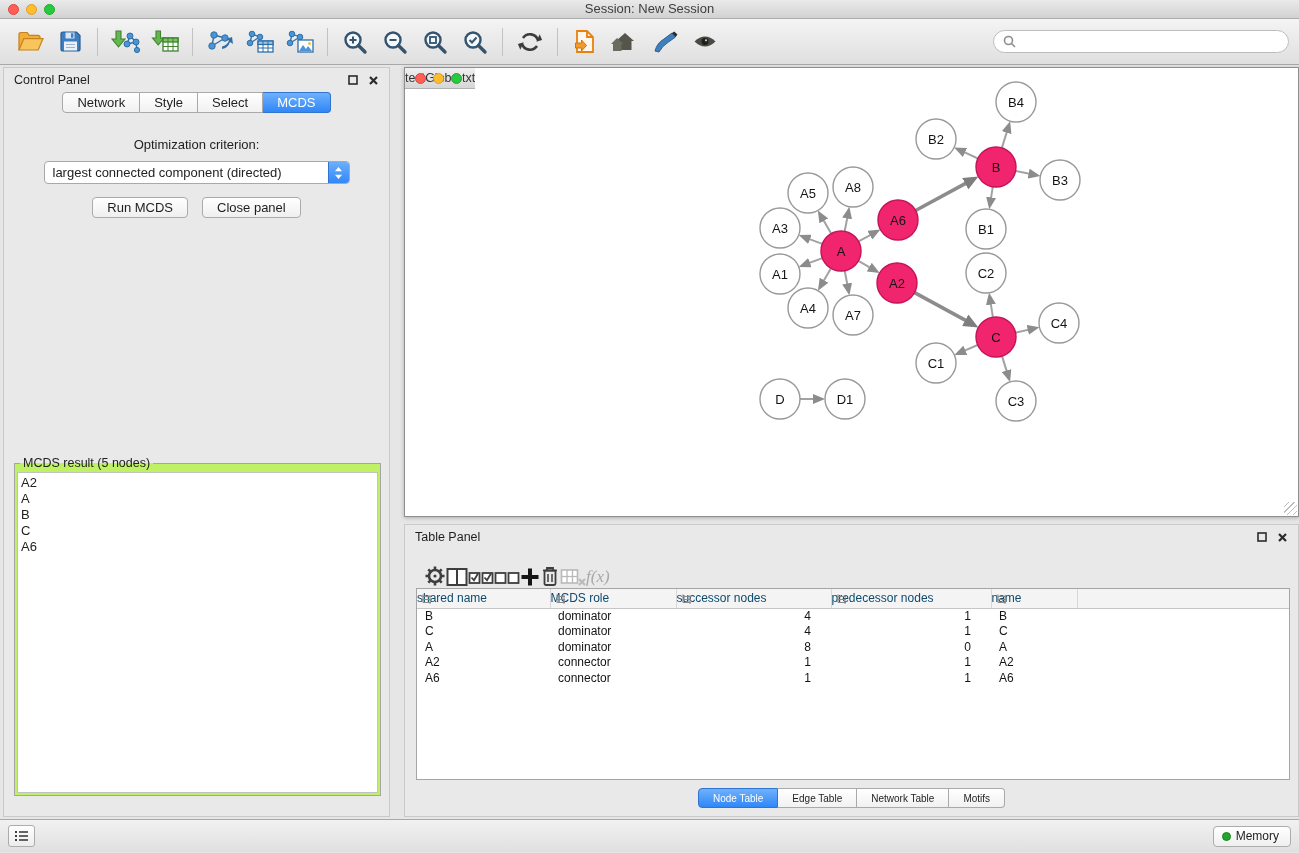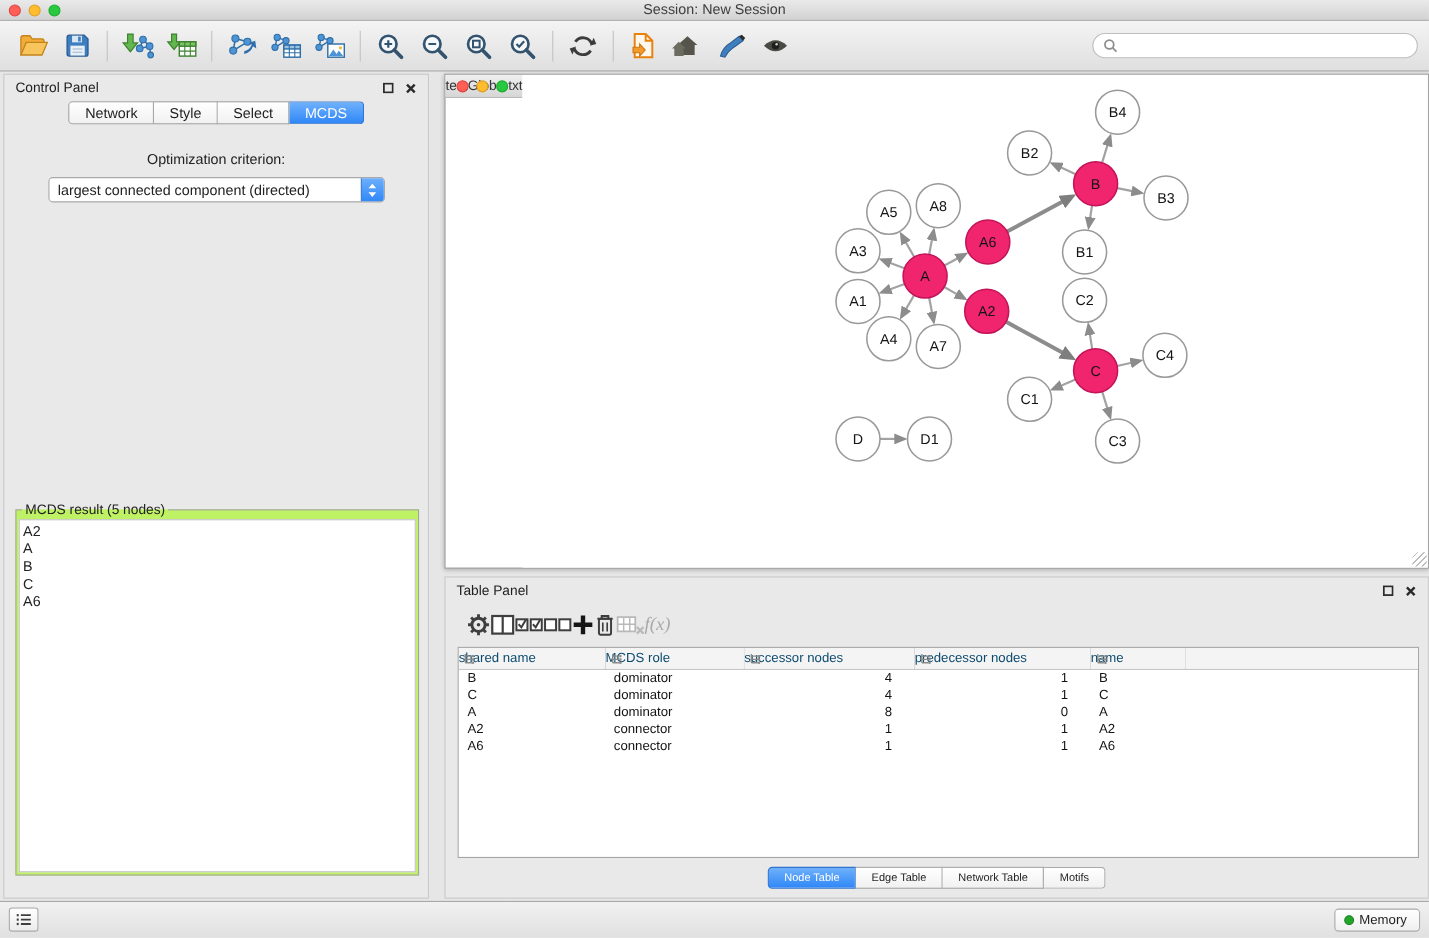--- a/index.html
+++ b/index.html
@@ -54,21 +54,21 @@
   .net-titlebar { height:21px; flex:none; background:linear-gradient(#F0F0F0,#D6D6D6); border-bottom:1px solid #B2B2B2; position:relative; }
   .net-titlebar .traffic { top:5px; left:10px; }
   .net-title { text-align:center; font-size:12.5px; line-height:20px; color:#333; }
   .net-canvas { flex:1; position:relative; background:#fff; overflow:hidden; }
   .net-canvas svg { position:absolute; left:0; top:0; }
   .grip { position:absolute; right:1px; bottom:1px; width:13px; height:13px; background:repeating-linear-gradient(135deg,transparent 0 3px,#BDBDBD 3px 4px); }
   .node-label { font-family:"Liberation Sans",sans-serif; font-size:13px; fill:#141414; }
 
   
   .table-panel { height:293px; margin-top:7px; background:#E9E9E9; border:1px solid #C9C9C9; display:flex; flex-direction:column; }
-  .tp-toolbar { height:38px; flex:none; display:flex; align-items:center; padding-left:19px; }
+  .tp-toolbar { height:38px; flex:none; display:flex; align-items:flex-end; padding-left:19px; }
   .tt-btn { display:flex; align-items:center; justify-content:center; }
   .fx { font-family:"Liberation Serif",serif; font-style:italic; font-size:17px; color:#A9A9A9; }
   .table-wrap { flex:1; margin:1px 8px 6px 11px; background:#fff; border:1px solid #A5A5A5; overflow:hidden; }
   table { border-collapse:collapse; width:100%; font-size:12px; table-layout:fixed; }
   thead th { background:#F4F4F4; border-right:1px solid #D8D8D8; border-bottom:1px solid #C6C6C6; height:19px; font-weight:normal; text-align:left; position:relative; color:#0c4a6e; }
   thead th.filler { border-right:none; }
   .sort-ico { position:absolute; left:4px; top:4px; }
   tbody td { height:15.5px; padding:0 8px; color:#141414; white-space:nowrap; overflow:hidden; }
   tbody td.num { text-align:right; padding-right:20px; }
   .tp-tabs { height:30px; flex:none; align-items:flex-start; padding-top:2px; }
@@ -283,20 +283,24 @@
         </div>
       <div class="opt-label">Optimization criterion:</div>
       <div class="dropdown">
         <span class="dd-text">largest connected component (directed)</span>
         <span class="dd-stepper">
           <svg width="9" height="14" viewBox="0 0 9 14">
             <path d="M4.5 1 L8 5.2 H1 Z" fill="#fff"></path>
             <path d="M4.5 13 L1 8.8 H8 Z" fill="#fff"></path>
           </svg>
         </span>
+      </div>
+      <div class="cp-buttons">
+        <button class="mac-btn">Run MCDS</button>
+        <button class="mac-btn">Close panel</button>
       </div>
       <fieldset class="result-fieldset">
         <legend>MCDS result (5 nodes)</legend>
         <div class="result-box" id="result-list">
             <div class="result-item">A2</div>
             <div class="result-item">A</div>
             <div class="result-item">B</div>
             <div class="result-item">C</div>
             <div class="result-item">A6</div>
           </div>

